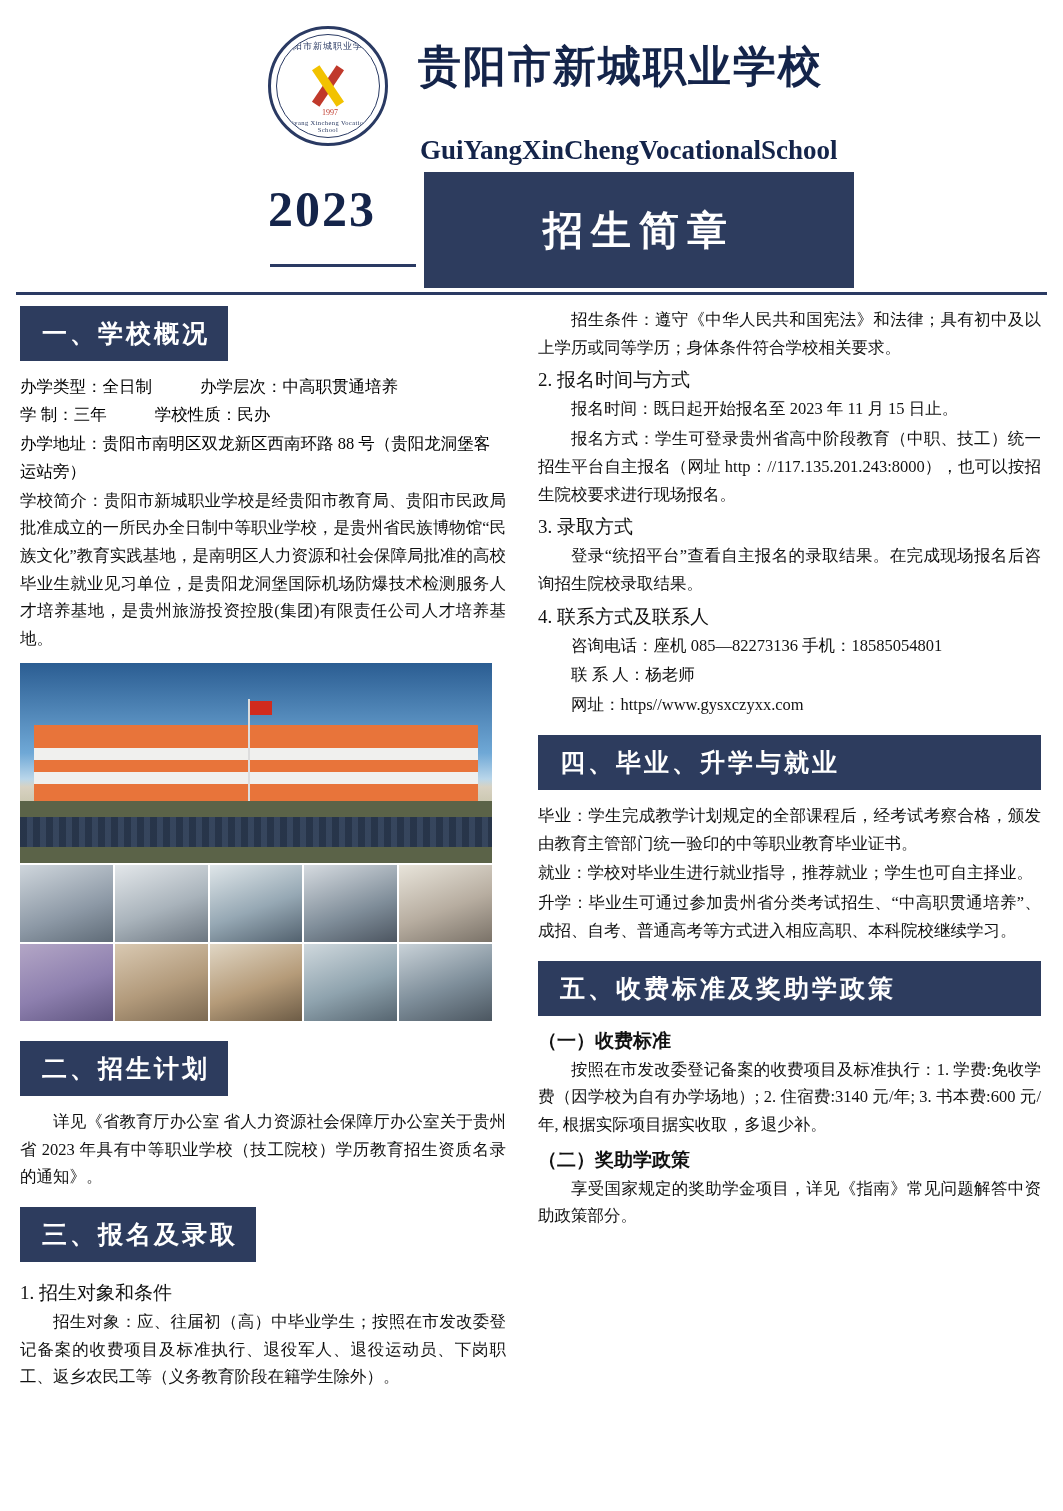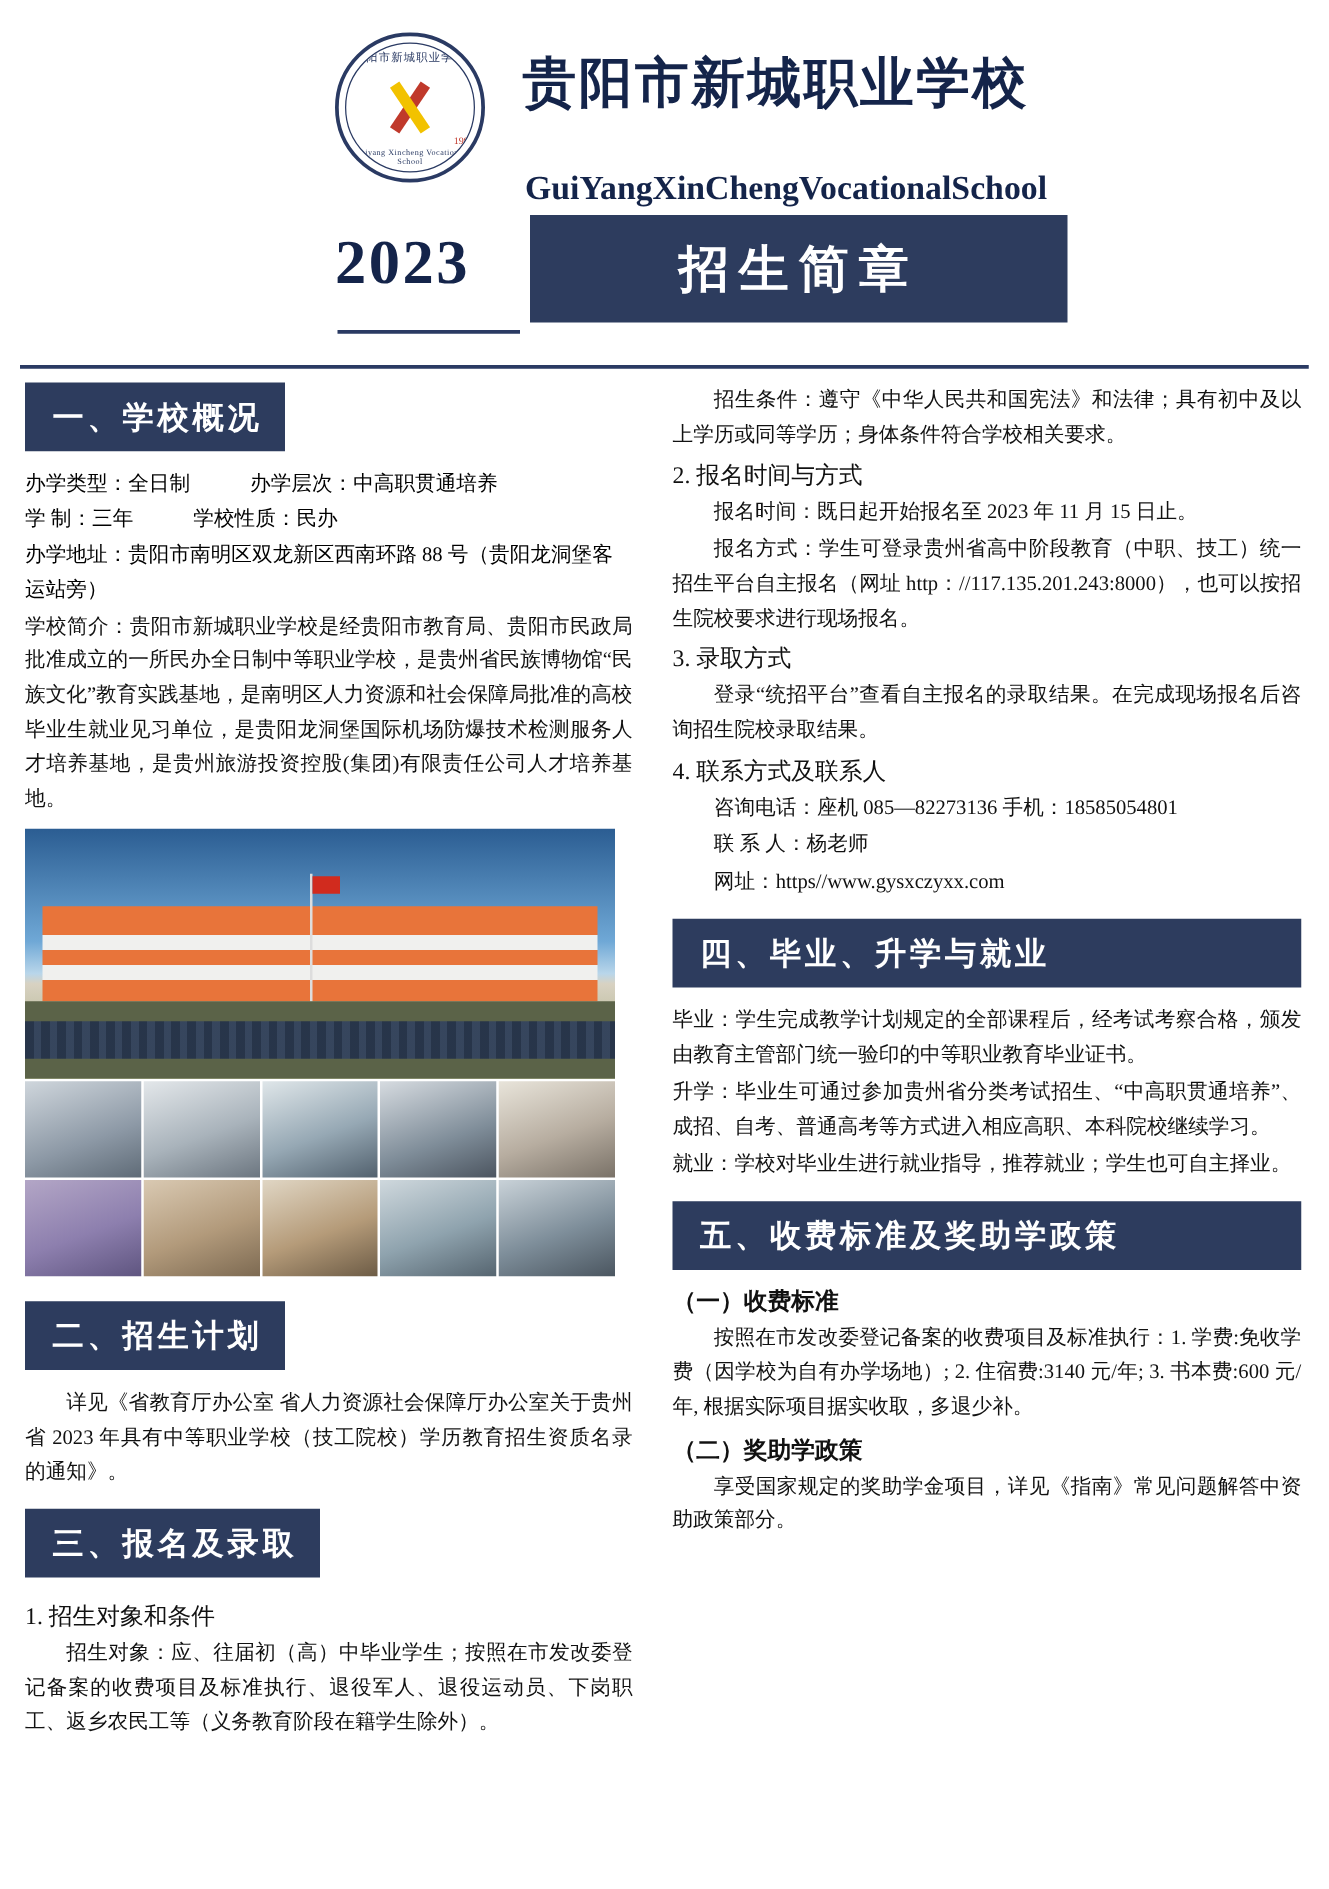--- a/index.html
+++ b/index.html
@@ -64,21 +64,21 @@
     position: absolute;
     top: 0; left: 50%;
     width: 9px; height: 44px;
     background: #c0392b;
   }
   .logo-mark:before { transform: translateX(-50%) rotate(34deg); }
   .logo-mark:after  { transform: translateX(-50%) rotate(-34deg); background: #f2c200; }
   .logo-year {
     position: absolute;
     bottom: 20px; left: 0; right: 0;
-    text-align: right;
+    text-align: left;
     font-size: 8px;
     color: #c0392b;
     padding-left: 45px;
   }
 
   .school-name {
     position: absolute;
     left: 418px; top: 38px;
     font-size: 43px;
     font-weight: bold;
@@ -104,21 +104,21 @@
   }
   .year-rule {
     position: absolute;
     left: 270px; top: 264px;
     width: 146px; height: 3px;
     background: #2a3a63;
   }
   .banner {
     position: absolute;
     left: 424px; top: 172px;
-    width: 430px; height: 86px;
+    width: 430px; height: 116px;
     background: #2d3c5e;
     color: #ffffff;
     display: flex; align-items: center; justify-content: center;
     font-size: 40px;
     font-weight: bold;
     letter-spacing: 8px;
   }
   .header-rule {
     position: absolute;
     left: 16px; top: 292px;
@@ -316,22 +316,22 @@
 
       <div class="subhead">4. 联系方式及联系人</div>
       <p class="indent">咨询电话：座机 085—82273136   手机：18585054801</p>
       <p class="indent">联 系 人：杨老师</p>
       <p class="indent">网址：https//www.gysxczyxx.com</p>
 
       <div class="spacer-14"></div>
       <div class="sec-title w-full">四、毕业、升学与就业</div>
 
       <p><span>毕业：</span><span>学生完成教学计划规定的全部课程后，经考试考察合格，颁发由教育主管部门统一验印的中等职业教育毕业证书。</span></p>
+      <p><span>就业：</span><span>学校对毕业生进行就业指导，推荐就业；学生也可自主择业。</span></p>
       <p><span>升学：</span><span>毕业生可通过参加贵州省分类考试招生、“中高职贯通培养”、成招、自考、普通高考等方式进入相应高职、本科院校继续学习。</span></p>
-      <p><span>就业：</span><span>学校对毕业生进行就业指导，推荐就业；学生也可自主择业。</span></p>
 
       <div class="spacer-14"></div>
       <div class="sec-title w-full">五、收费标准及奖助学政策</div>
 
       <div class="subhead2">（一）收费标准</div>
       <p class="indent">按照在市发改委登记备案的收费项目及标准执行：1. 学费:免收学费（因学校为自有办学场地）; 2. 住宿费:3140 元/年; 3. 书本费:600 元/年, 根据实际项目据实收取，多退少补。</p>
 
       <div class="subhead2">（二）奖助学政策</div>
       <p class="indent">享受国家规定的奖助学金项目，详见《指南》常见问题解答中资助政策部分。</p>
     </div>

